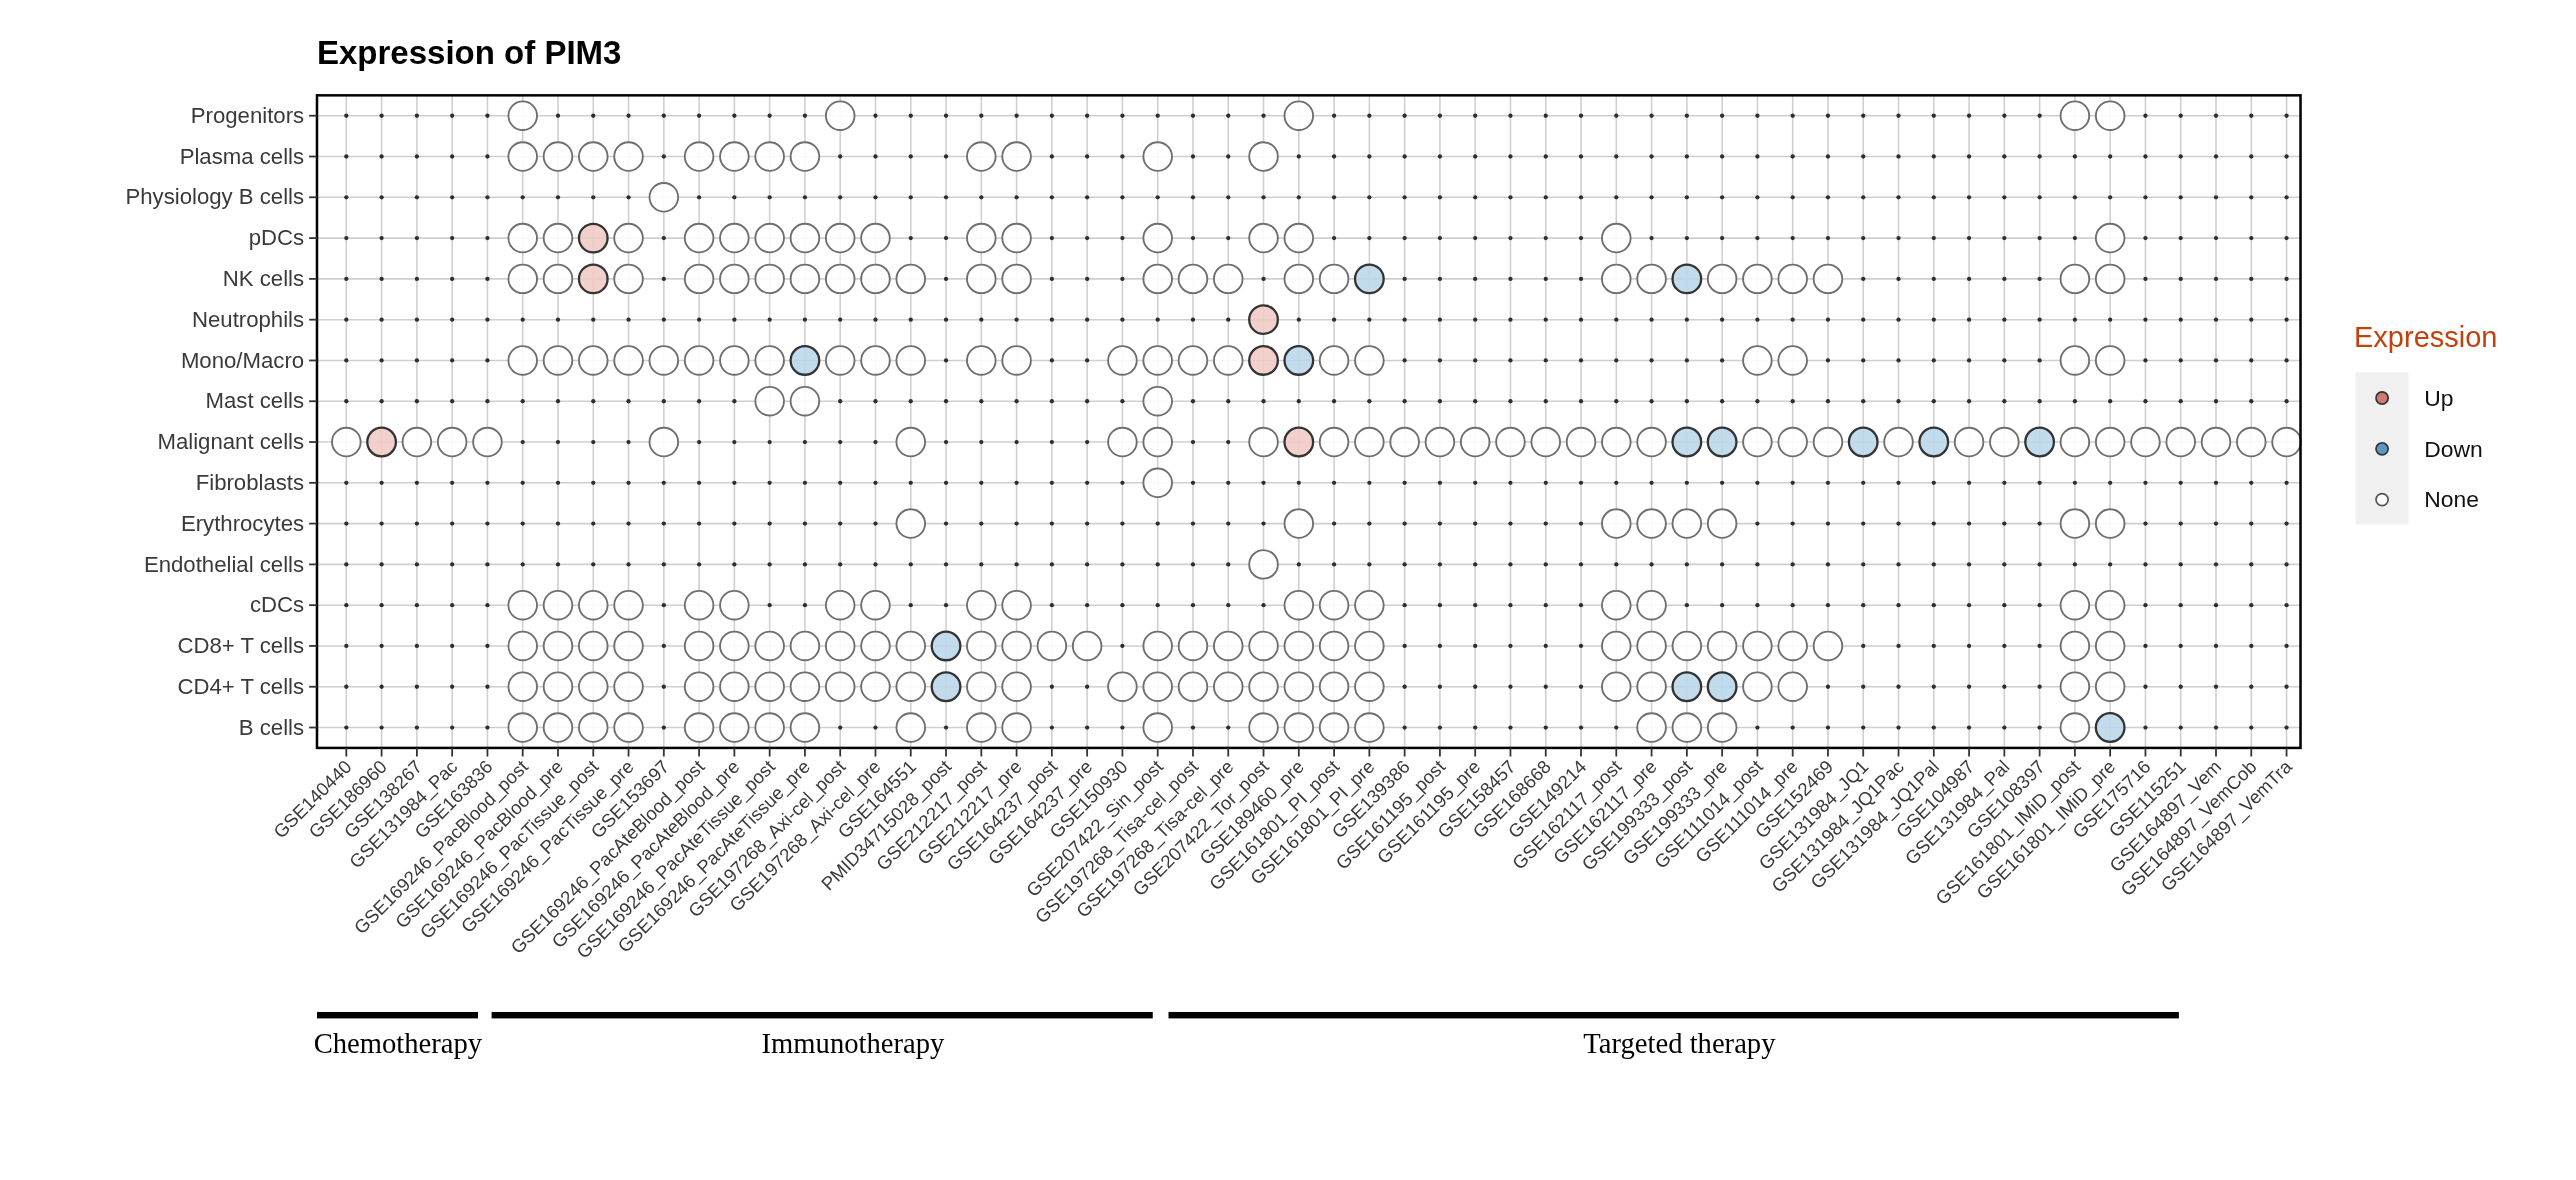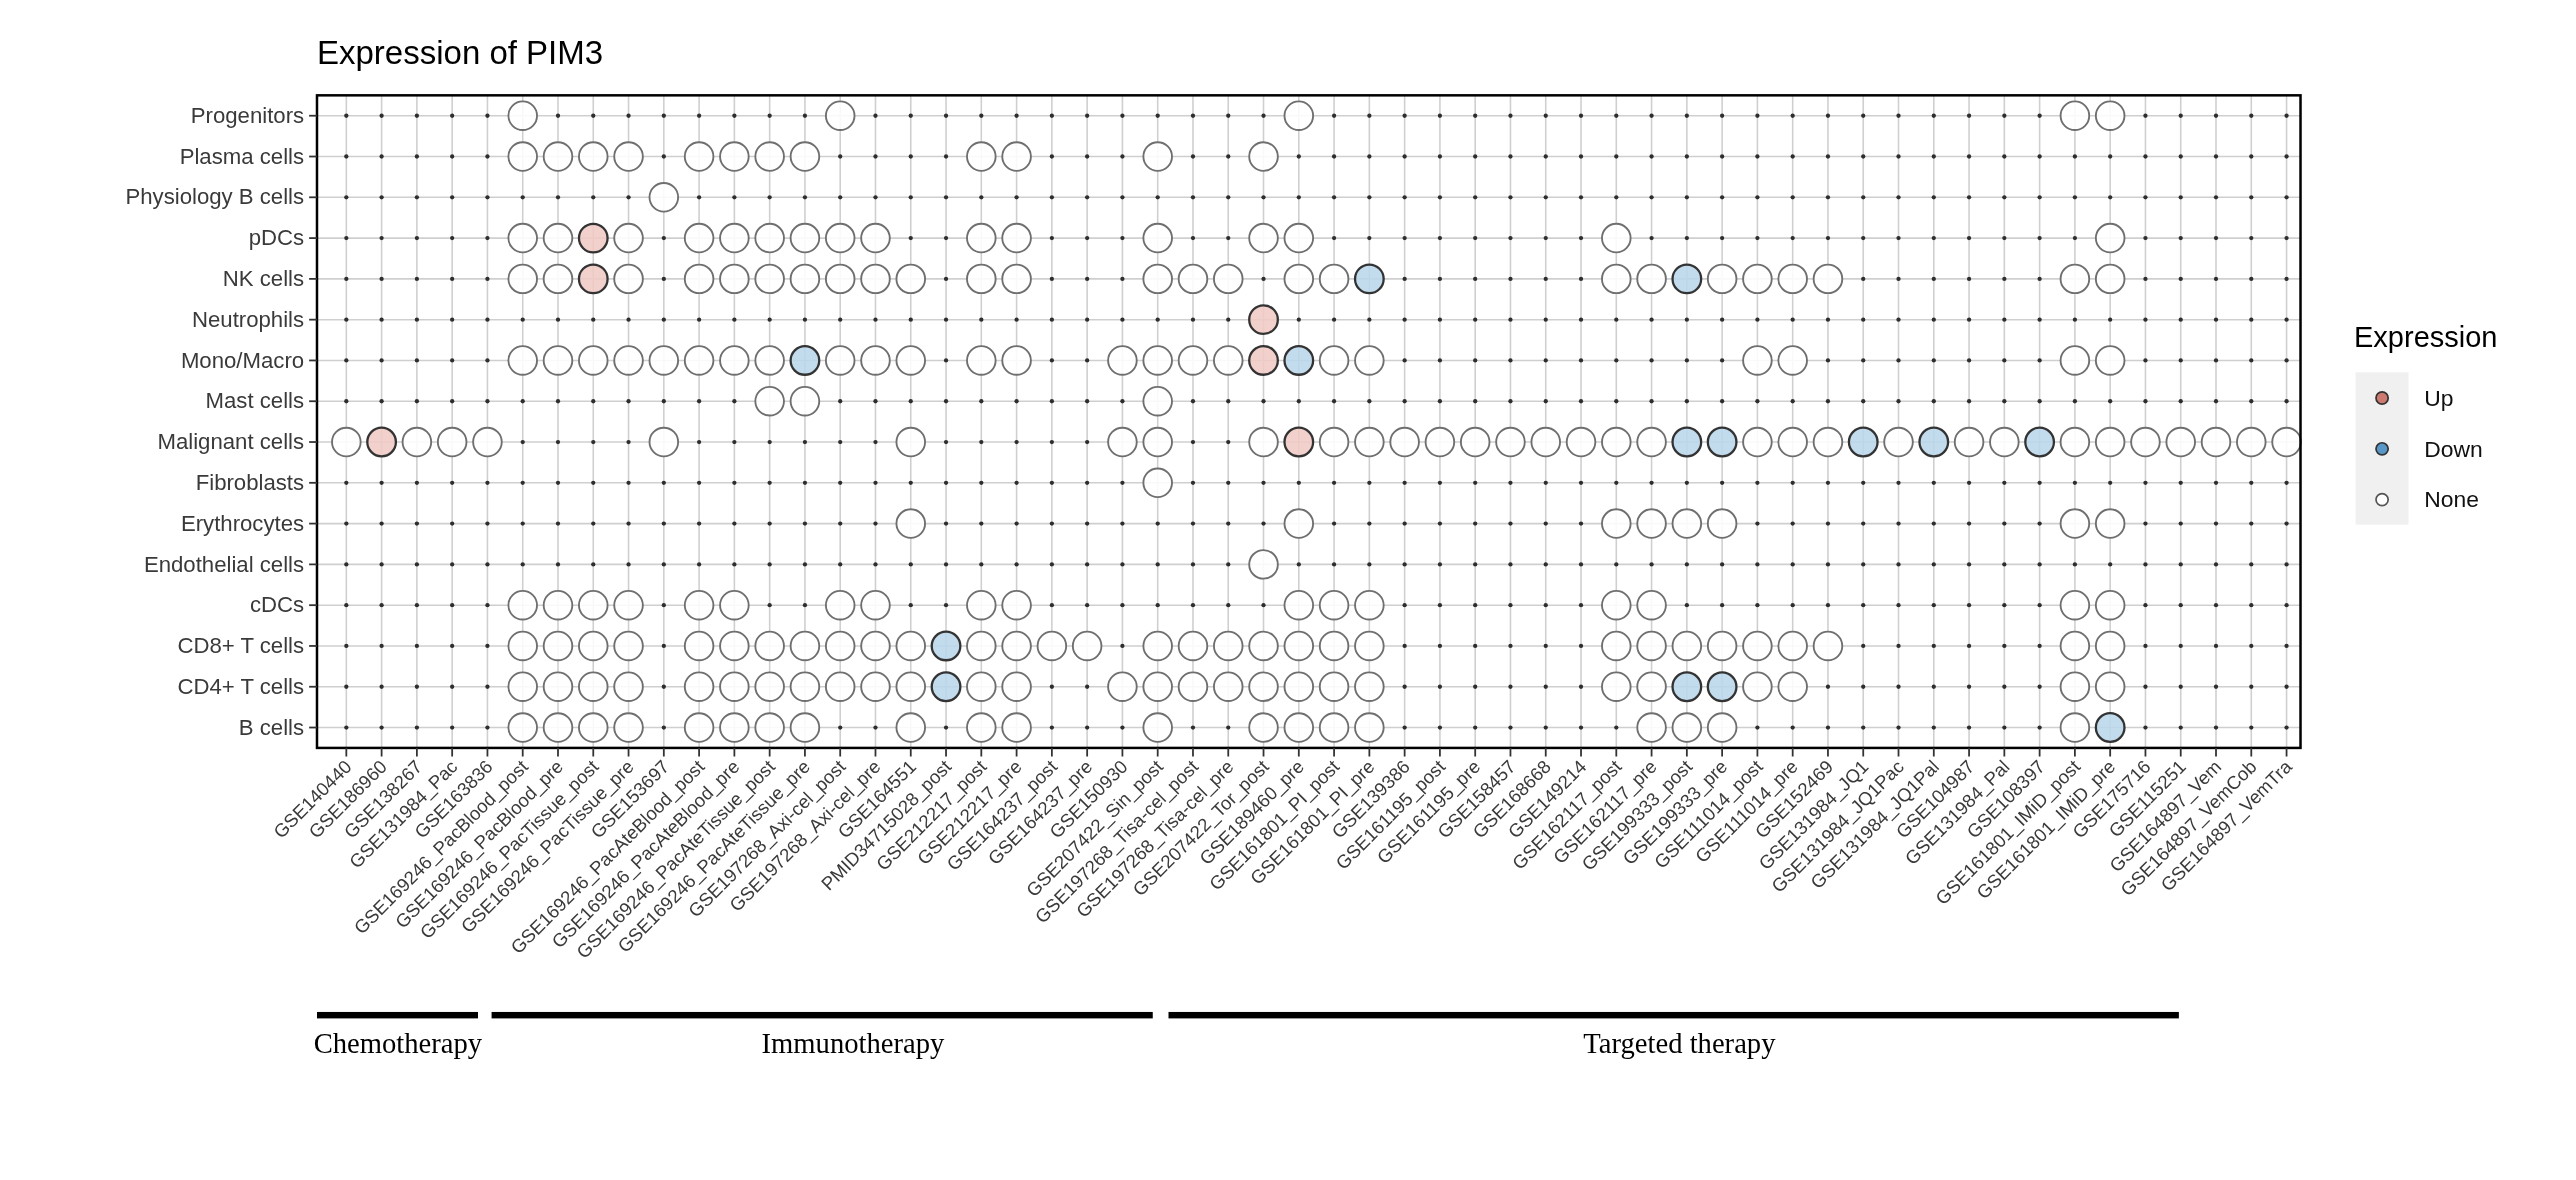--- a/index.html
+++ b/index.html
@@ -1134,17 +1134,17 @@
       <text x="2347" y="1472" font-size="40" fill="#000" text-anchor="middle" font-family="&quot;Liberation Serif&quot;, serif">Targeted therapy</text>
       <rect x="3292" y="520" width="74" height="213" fill="#F0F0F0"></rect>
       <circle cx="3329" cy="556" r="8.5" fill="#CD7B70" stroke="#333" stroke-width="2.4"></circle>
       <text x="3388" y="567" font-size="32" fill="#111" text-anchor="start" font-family="&quot;Liberation Sans&quot;, sans-serif">Up</text>
       <circle cx="3329" cy="627" r="8.5" fill="#5897C6" stroke="#333" stroke-width="2.4"></circle>
       <text x="3388" y="638" font-size="32" fill="#111" text-anchor="start" font-family="&quot;Liberation Sans&quot;, sans-serif">Down</text>
       <circle cx="3329" cy="698" r="8.5" fill="#FFFFFF" stroke="#555" stroke-width="2.4"></circle>
       <text x="3388" y="709" font-size="32" fill="#111" text-anchor="start" font-family="&quot;Liberation Sans&quot;, sans-serif">None</text>
     </svg>
   
-  <div style="position:absolute;left:317px;top:34px;font-size:33px;color:#000;">Expression of PIM3</div>
+  <div style="position:absolute;left:317px;top:34px;font-size:33px;color:#000;font-weight:bold;">Expression of PIM3</div>
   
-  <div style="position:absolute;left:2354px;top:321px;font-size:29px;color:#000000;">Expression</div>
+  <div style="position:absolute;left:2354px;top:321px;font-size:29px;color:#c2410c;">Expression</div>
 </div>
 
 
 </body></html>

